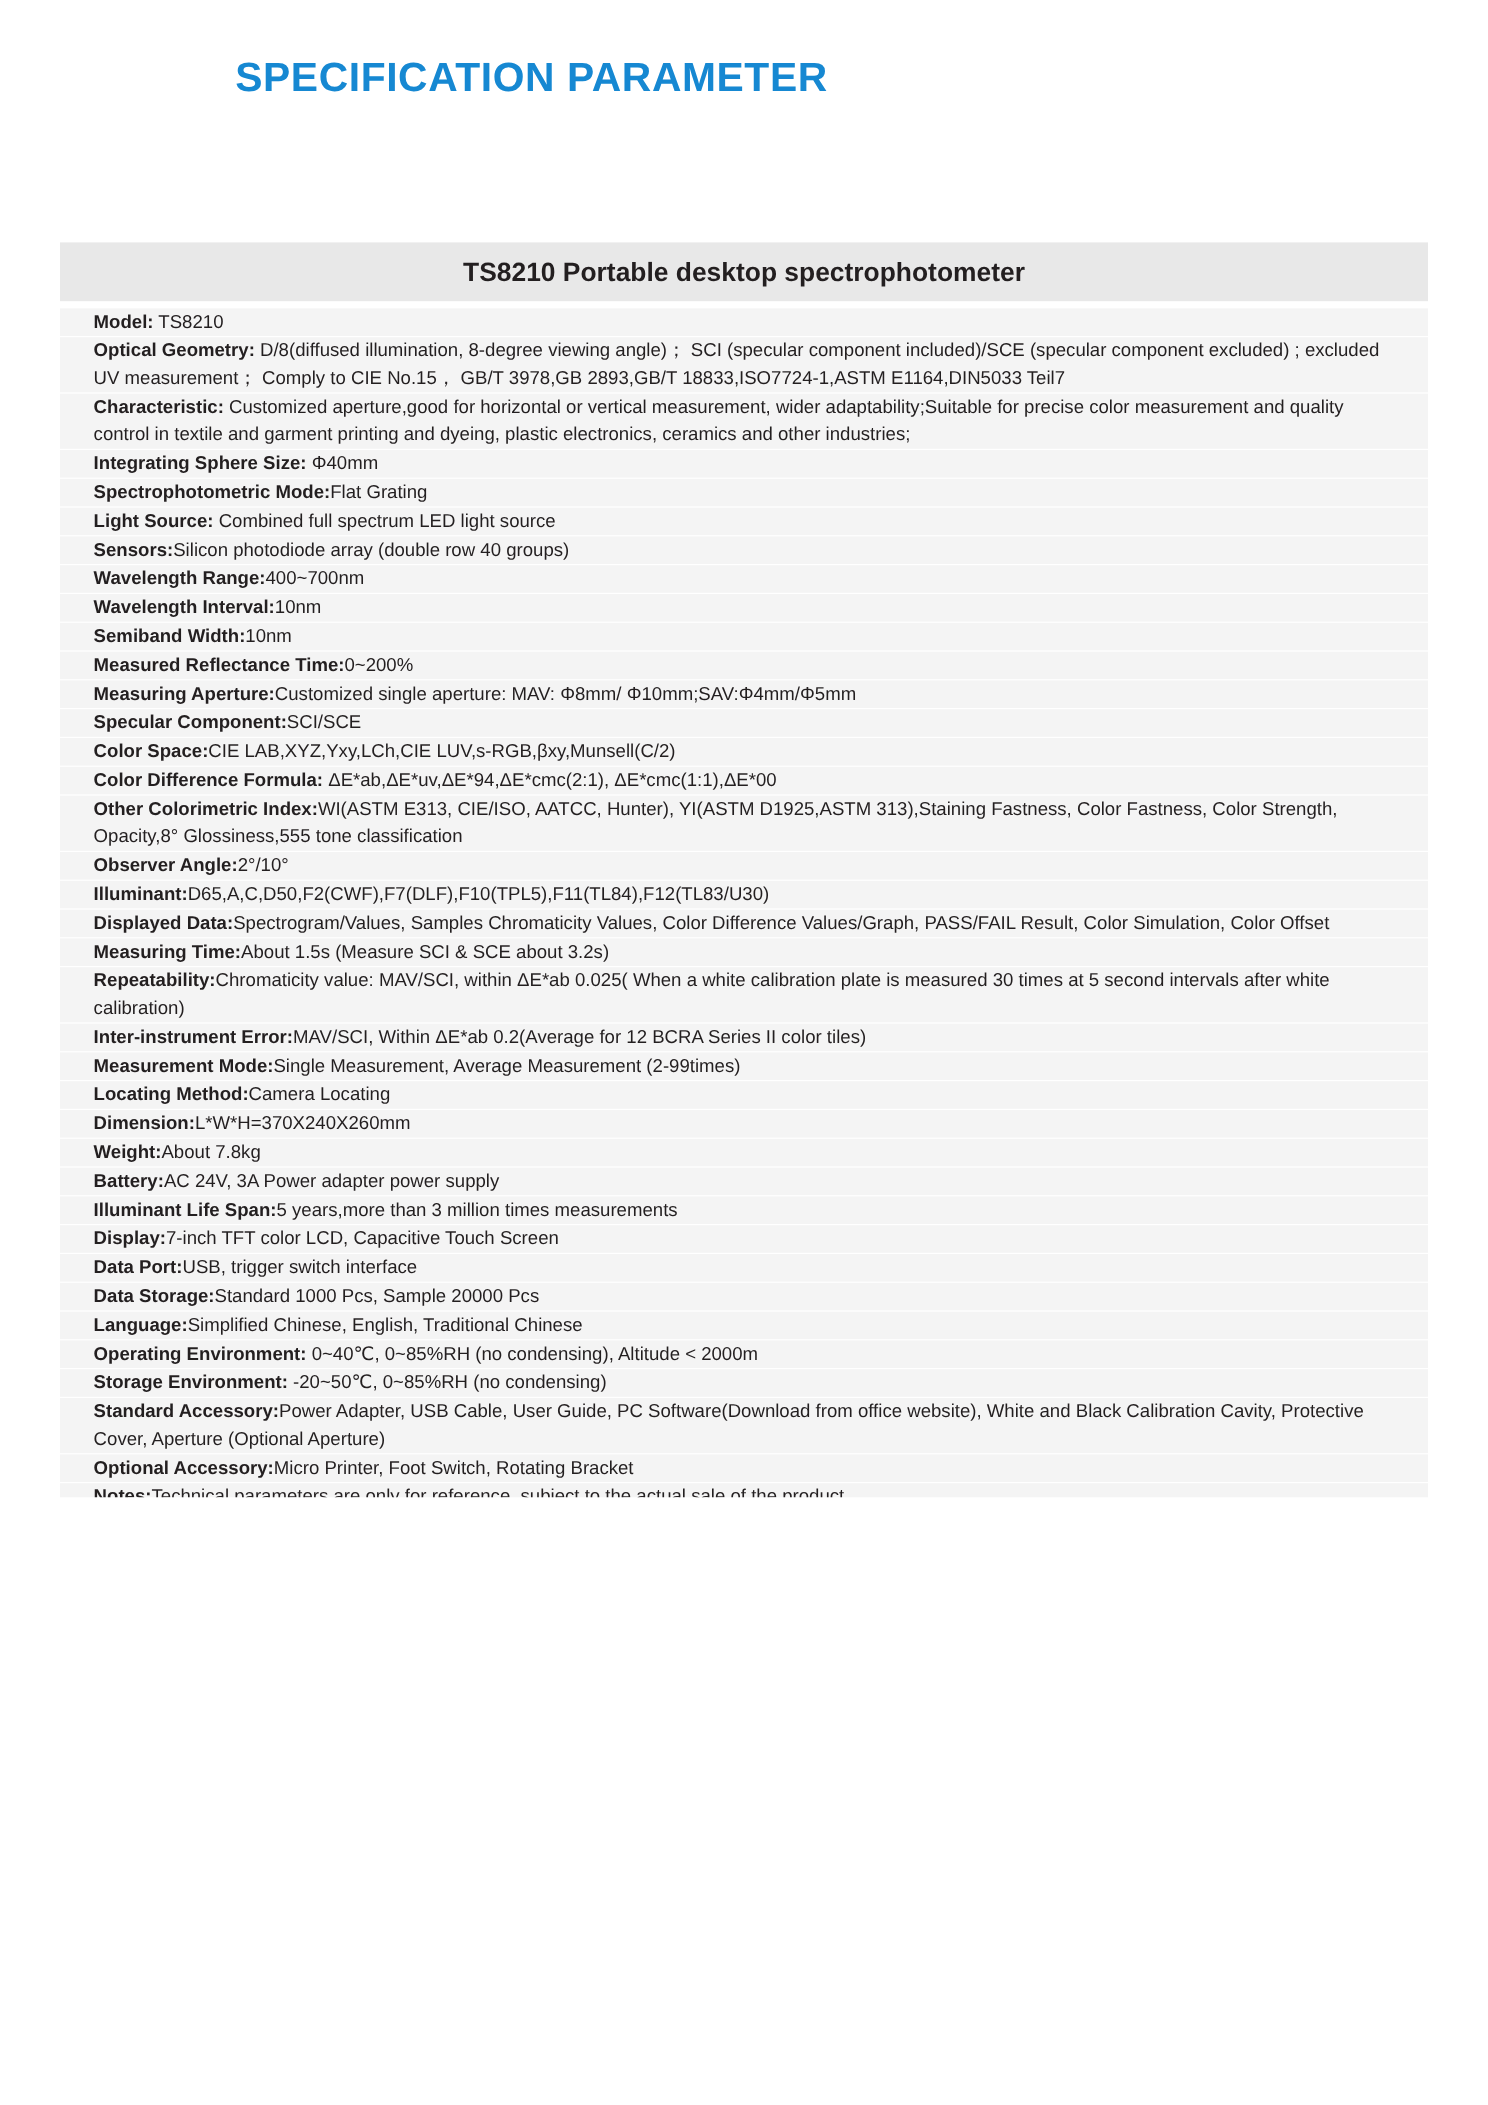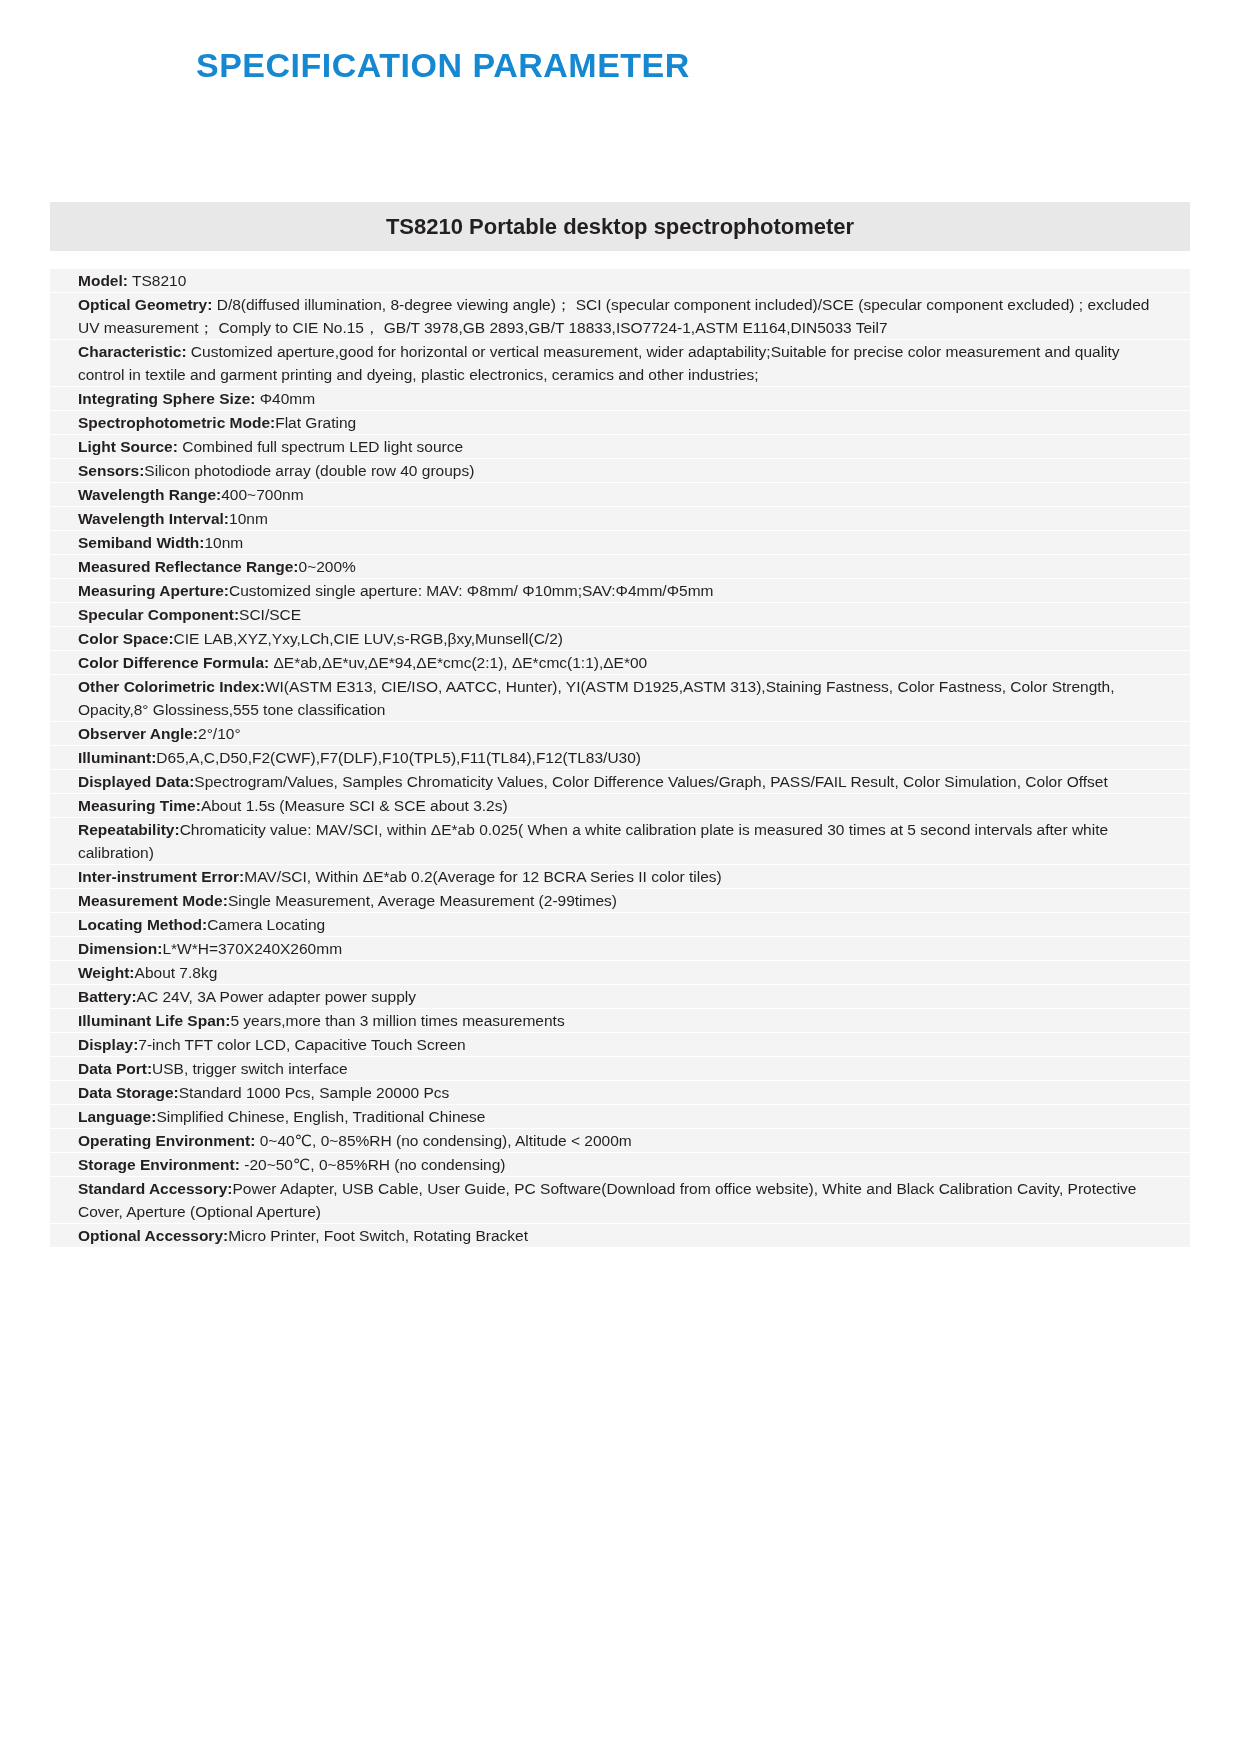--- a/index.html
+++ b/index.html
@@ -34,21 +34,21 @@
   .spec-header {
     background: var(--header-bg, #e8e8e8);
     height: 49px;
     line-height: 49px;
     text-align: center;
     font-size: 22px;
     font-weight: bold;
     color: var(--text-dark, #231f20);
   }
   .spec-rows {
-    margin-top: 18px;
+    margin-top: 6px;
     display: flex;
     flex-direction: column;
     gap: 1px;
   }
   .spec-row {
     background: var(--row-bg, #f4f4f4);
     padding: 0 28px;
     font-size: 15.5px;
     line-height: 23px;
     color: var(--text-dark, #231f20);
@@ -118,21 +118,21 @@
   <div class="spec-row"><span class="spec-label">Light Source:</span><span class="spec-value"> Combined full spectrum LED light source</span></div>
 
   <div class="spec-row"><span class="spec-label">Sensors:</span><span class="spec-value">Silicon photodiode array (double row 40 groups)</span></div>
 
   <div class="spec-row"><span class="spec-label">Wavelength Range:</span><span class="spec-value">400~700nm</span></div>
 
   <div class="spec-row"><span class="spec-label">Wavelength Interval:</span><span class="spec-value">10nm</span></div>
 
   <div class="spec-row"><span class="spec-label">Semiband Width:</span><span class="spec-value">10nm</span></div>
 
-  <div class="spec-row"><span class="spec-label">Measured Reflectance Range:</span><span class="spec-value">0~200%</span></div>
+  <div class="spec-row"><span class="spec-label">Measured Reflectance Time:</span><span class="spec-value">0~200%</span></div>
 
   <div class="spec-row"><span class="spec-label">Measuring Aperture:</span><span class="spec-value">Customized single aperture: MAV: Φ8mm/ Φ10mm;SAV:Φ4mm/Φ5mm</span></div>
 
   <div class="spec-row"><span class="spec-label">Specular Component:</span><span class="spec-value">SCI/SCE</span></div>
 
   <div class="spec-row"><span class="spec-label">Color Space:</span><span class="spec-value">CIE LAB,XYZ,Yxy,LCh,CIE LUV,s-RGB,βxy,Munsell(C/2)</span></div>
 
   <div class="spec-row"><span class="spec-label">Color Difference Formula:</span><span class="spec-value"> ΔE*ab,ΔE*uv,ΔE*94,ΔE*cmc(2:1), ΔE*cmc(1:1),ΔE*00</span></div>
 
   <div class="spec-row"><span class="spec-label">Other Colorimetric Index:</span><span class="spec-value">WI(ASTM E313, CIE/ISO, AATCC, Hunter), YI(ASTM D1925,ASTM 313),Staining Fastness, Color Fastness, Color Strength, Opacity,8° Glossiness,555 tone classification</span></div>

